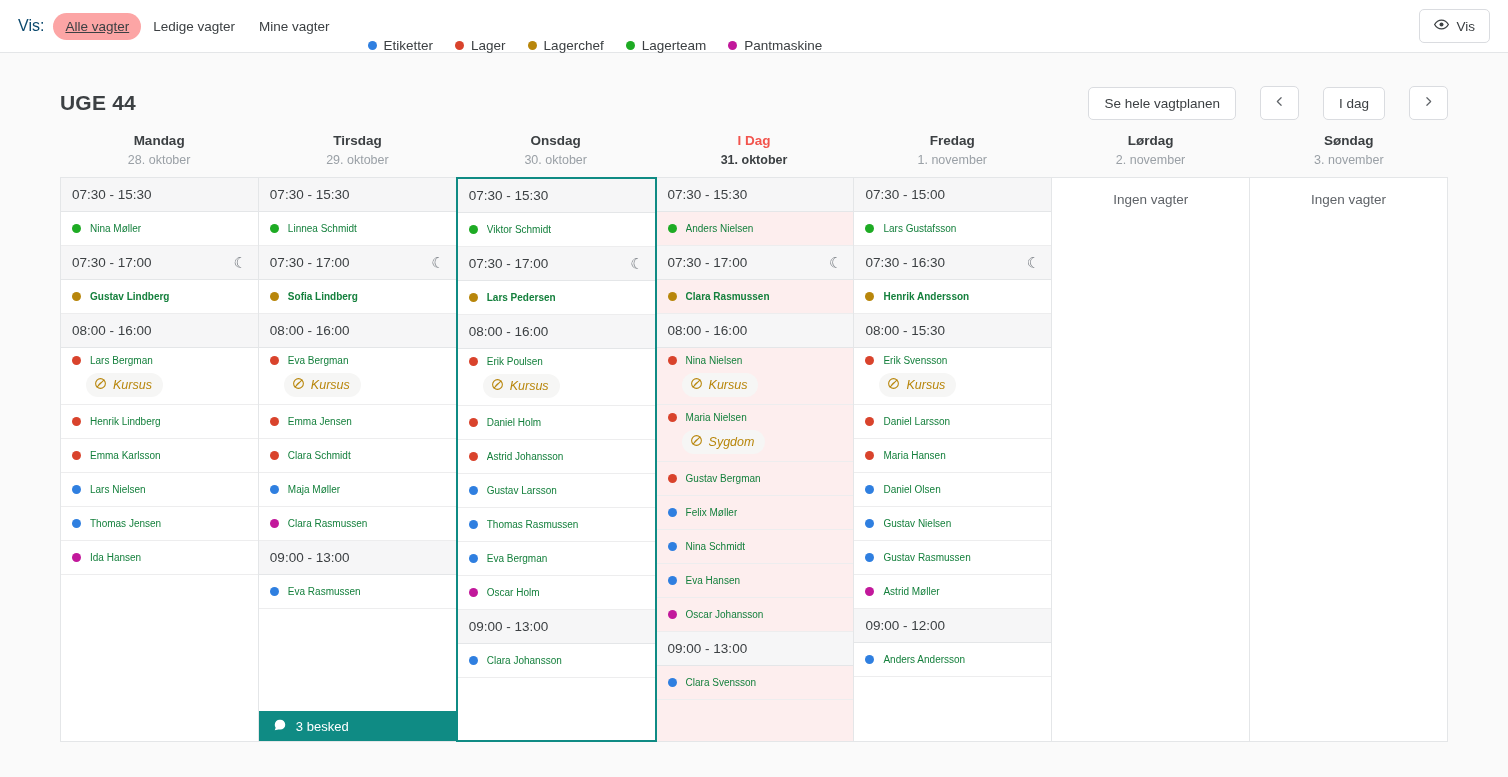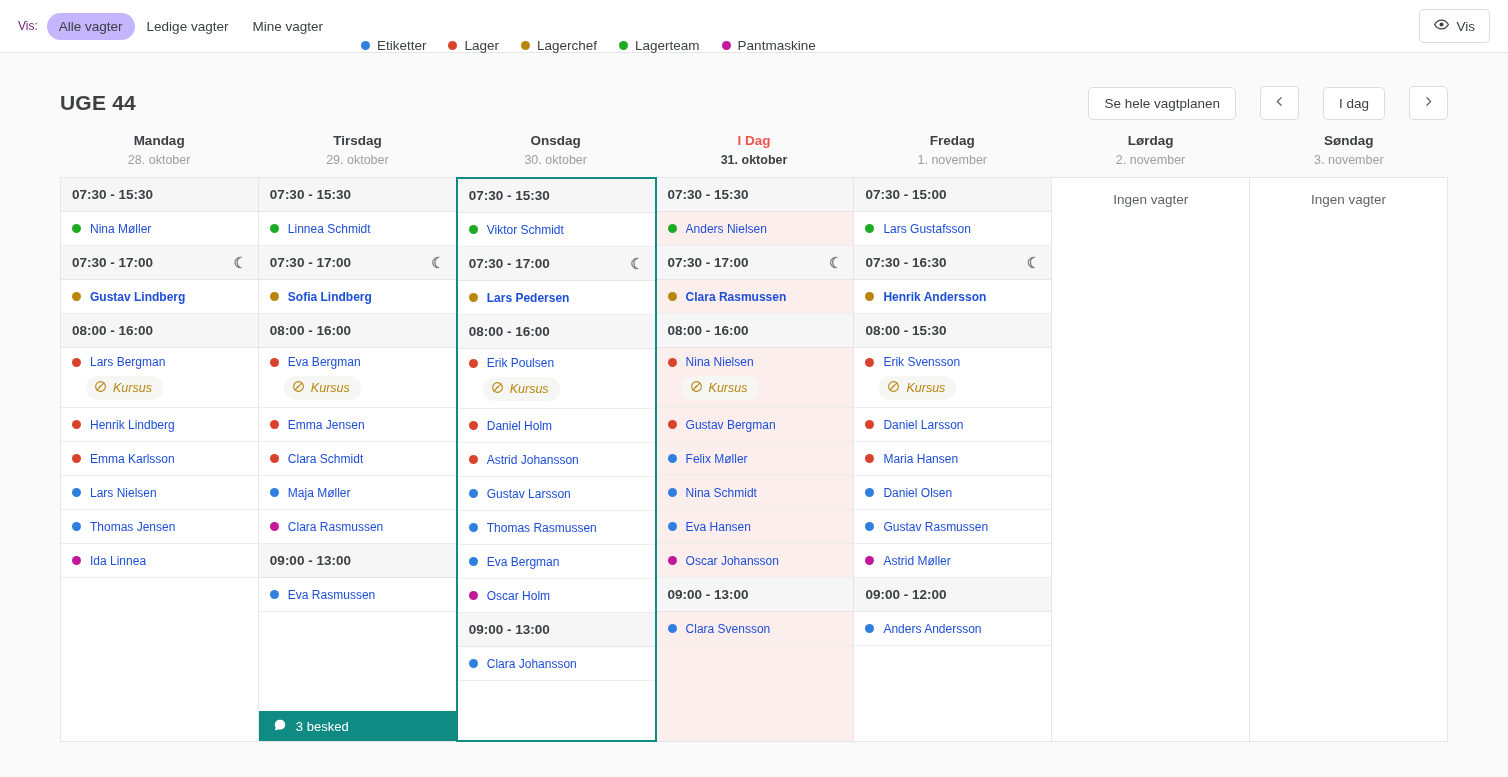--- a/index.html
+++ b/index.html
@@ -13,27 +13,27 @@
 
   
   .topbar {
     height: 53px;
     border-bottom: 1px solid #e4e6e8;
     display: flex;
     align-items: center;
     padding: 0 18px 0 18px;
     background: #fff;
   }
-  .vis-label { font-size: 12px; color: #701a75; margin-right: 9px; }
+  .vis-label { font-size: 16px; color: #0c4a6e; margin-right: 9px; }
   .filter-pill {
     font-size: 13.5px; color: #3c4043;
     padding: 6px 12px; border-radius: 16px;
     background: transparent; cursor: pointer; white-space: nowrap;
   }
-  .filter-pill.active { background: #c4b5fd; }
+  .filter-pill.active { background: #fca5a5; text-decoration: underline; }
   .legend-group { display: flex; align-items: center; margin-left: 26px; }
   .legend-item { display: flex; align-items: center; margin-right: 22px; white-space: nowrap; margin-top: 39px; }
   .legend-dot { width: 9px; height: 9px; border-radius: 50%; margin-right: 7px; flex: none; }
   .legend-text { font-size: 13.5px; color: #3c4043; }
   .spacer { flex: 1 1 auto; }
   .vis-btn {
     display: flex; align-items: center; gap: 7px;
     border: 1px solid #dadce0; border-radius: 5px;
     padding: 7px 14px; font-size: 13.5px; color: #3c4043;
     background: #fff; cursor: pointer;
@@ -81,33 +81,33 @@
     margin: -1px 0 -1px -1px;
     z-index: 2;
   }
 
   .time-row {
     background: #f6f6f7;
     border-bottom: 1px solid #e4e6e8;
     height: 34px; flex: none;
     display: flex; align-items: center;
     padding: 0 11px;
-    font-size: 13.5px; font-weight: bold; color: #3c4043;
+    font-size: 13.5px; font-weight: normal; color: #3c4043;
   }
   .moon { margin-left: auto; color: #7a7f85; font-size: 15px; line-height: 1; }
 
   .name-row {
     border-bottom: 1px solid #ededee;
     min-height: 34px; flex: none;
     display: flex; flex-direction: column; justify-content: center;
     padding: 7px 11px;
   }
   .name-line { display: flex; align-items: center; }
   .dot { width: 9px; height: 9px; border-radius: 50%; margin-right: 9px; flex: none; }
-  .nm { font-size: 12px; color: #1d4ed8; white-space: nowrap; overflow: hidden; text-overflow: ellipsis; }
+  .nm { font-size: 10px; color: #15803d; white-space: nowrap; overflow: hidden; text-overflow: ellipsis; }
   .nm.bold { font-weight: bold; }
 
   .badge {
     display: inline-flex; align-items: center; gap: 6px;
     align-self: flex-start;
     margin: 7px 0 0 14px;
     background: #f6f6f5; border-radius: 12px;
     padding: 3px 11px 3px 8px;
   }
   .badge-txt { font-size: 12.5px; font-style: italic; color: #b8860b; }
@@ -283,21 +283,21 @@
         </div>
         <div class="name-row">
           <div class="name-line">
             <span class="dot" style="background: rgb(47, 127, 224);"></span>
             <span class="nm">Thomas Jensen</span>
           </div>
         </div>
         <div class="name-row">
           <div class="name-line">
             <span class="dot" style="background: rgb(194, 24, 155);"></span>
-            <span class="nm">Ida Linnea</span>
+            <span class="nm">Ida Hansen</span>
           </div>
         </div>
         <div class="empty-cell"></div>
       </div>
       <div class="col">
         <div class="time-row">
           <span>07:30 - 15:30</span>
         </div>
         <div class="name-row">
           <div class="name-line">
@@ -490,20 +490,34 @@
                 <circle cx="12" cy="12" r="9"></circle>
                 <line x1="5" y1="19" x2="19" y2="5"></line>
                 <path d="M8 14c1.5-2 3-3 5-3.5" stroke-width="1.5"></path>
               </svg></span>
             <span class="badge-txt">Kursus</span>
           </span>
         </div>
         <div class="name-row">
           <div class="name-line">
             <span class="dot" style="background: rgb(217, 67, 44);"></span>
+            <span class="nm">Maria Nielsen</span>
+          </div>
+          <span class="badge">
+            <span><svg width="13" height="13" viewBox="0 0 24 24" fill="none" stroke="#b8860b" stroke-width="2">
+                <circle cx="12" cy="12" r="9"></circle>
+                <line x1="5" y1="19" x2="19" y2="5"></line>
+                <path d="M8 14c1.5-2 3-3 5-3.5" stroke-width="1.5"></path>
+              </svg></span>
+            <span class="badge-txt">Sygdom</span>
+          </span>
+        </div>
+        <div class="name-row">
+          <div class="name-line">
+            <span class="dot" style="background: rgb(217, 67, 44);"></span>
             <span class="nm">Gustav Bergman</span>
           </div>
         </div>
         <div class="name-row">
           <div class="name-line">
             <span class="dot" style="background: rgb(47, 127, 224);"></span>
             <span class="nm">Felix Møller</span>
           </div>
         </div>
         <div class="name-row">
@@ -586,20 +600,26 @@
         </div>
         <div class="name-row">
           <div class="name-line">
             <span class="dot" style="background: rgb(47, 127, 224);"></span>
             <span class="nm">Daniel Olsen</span>
           </div>
         </div>
         <div class="name-row">
           <div class="name-line">
             <span class="dot" style="background: rgb(47, 127, 224);"></span>
+            <span class="nm">Gustav Nielsen</span>
+          </div>
+        </div>
+        <div class="name-row">
+          <div class="name-line">
+            <span class="dot" style="background: rgb(47, 127, 224);"></span>
             <span class="nm">Gustav Rasmussen</span>
           </div>
         </div>
         <div class="name-row">
           <div class="name-line">
             <span class="dot" style="background: rgb(194, 24, 155);"></span>
             <span class="nm">Astrid Møller</span>
           </div>
         </div>
         <div class="time-row">

